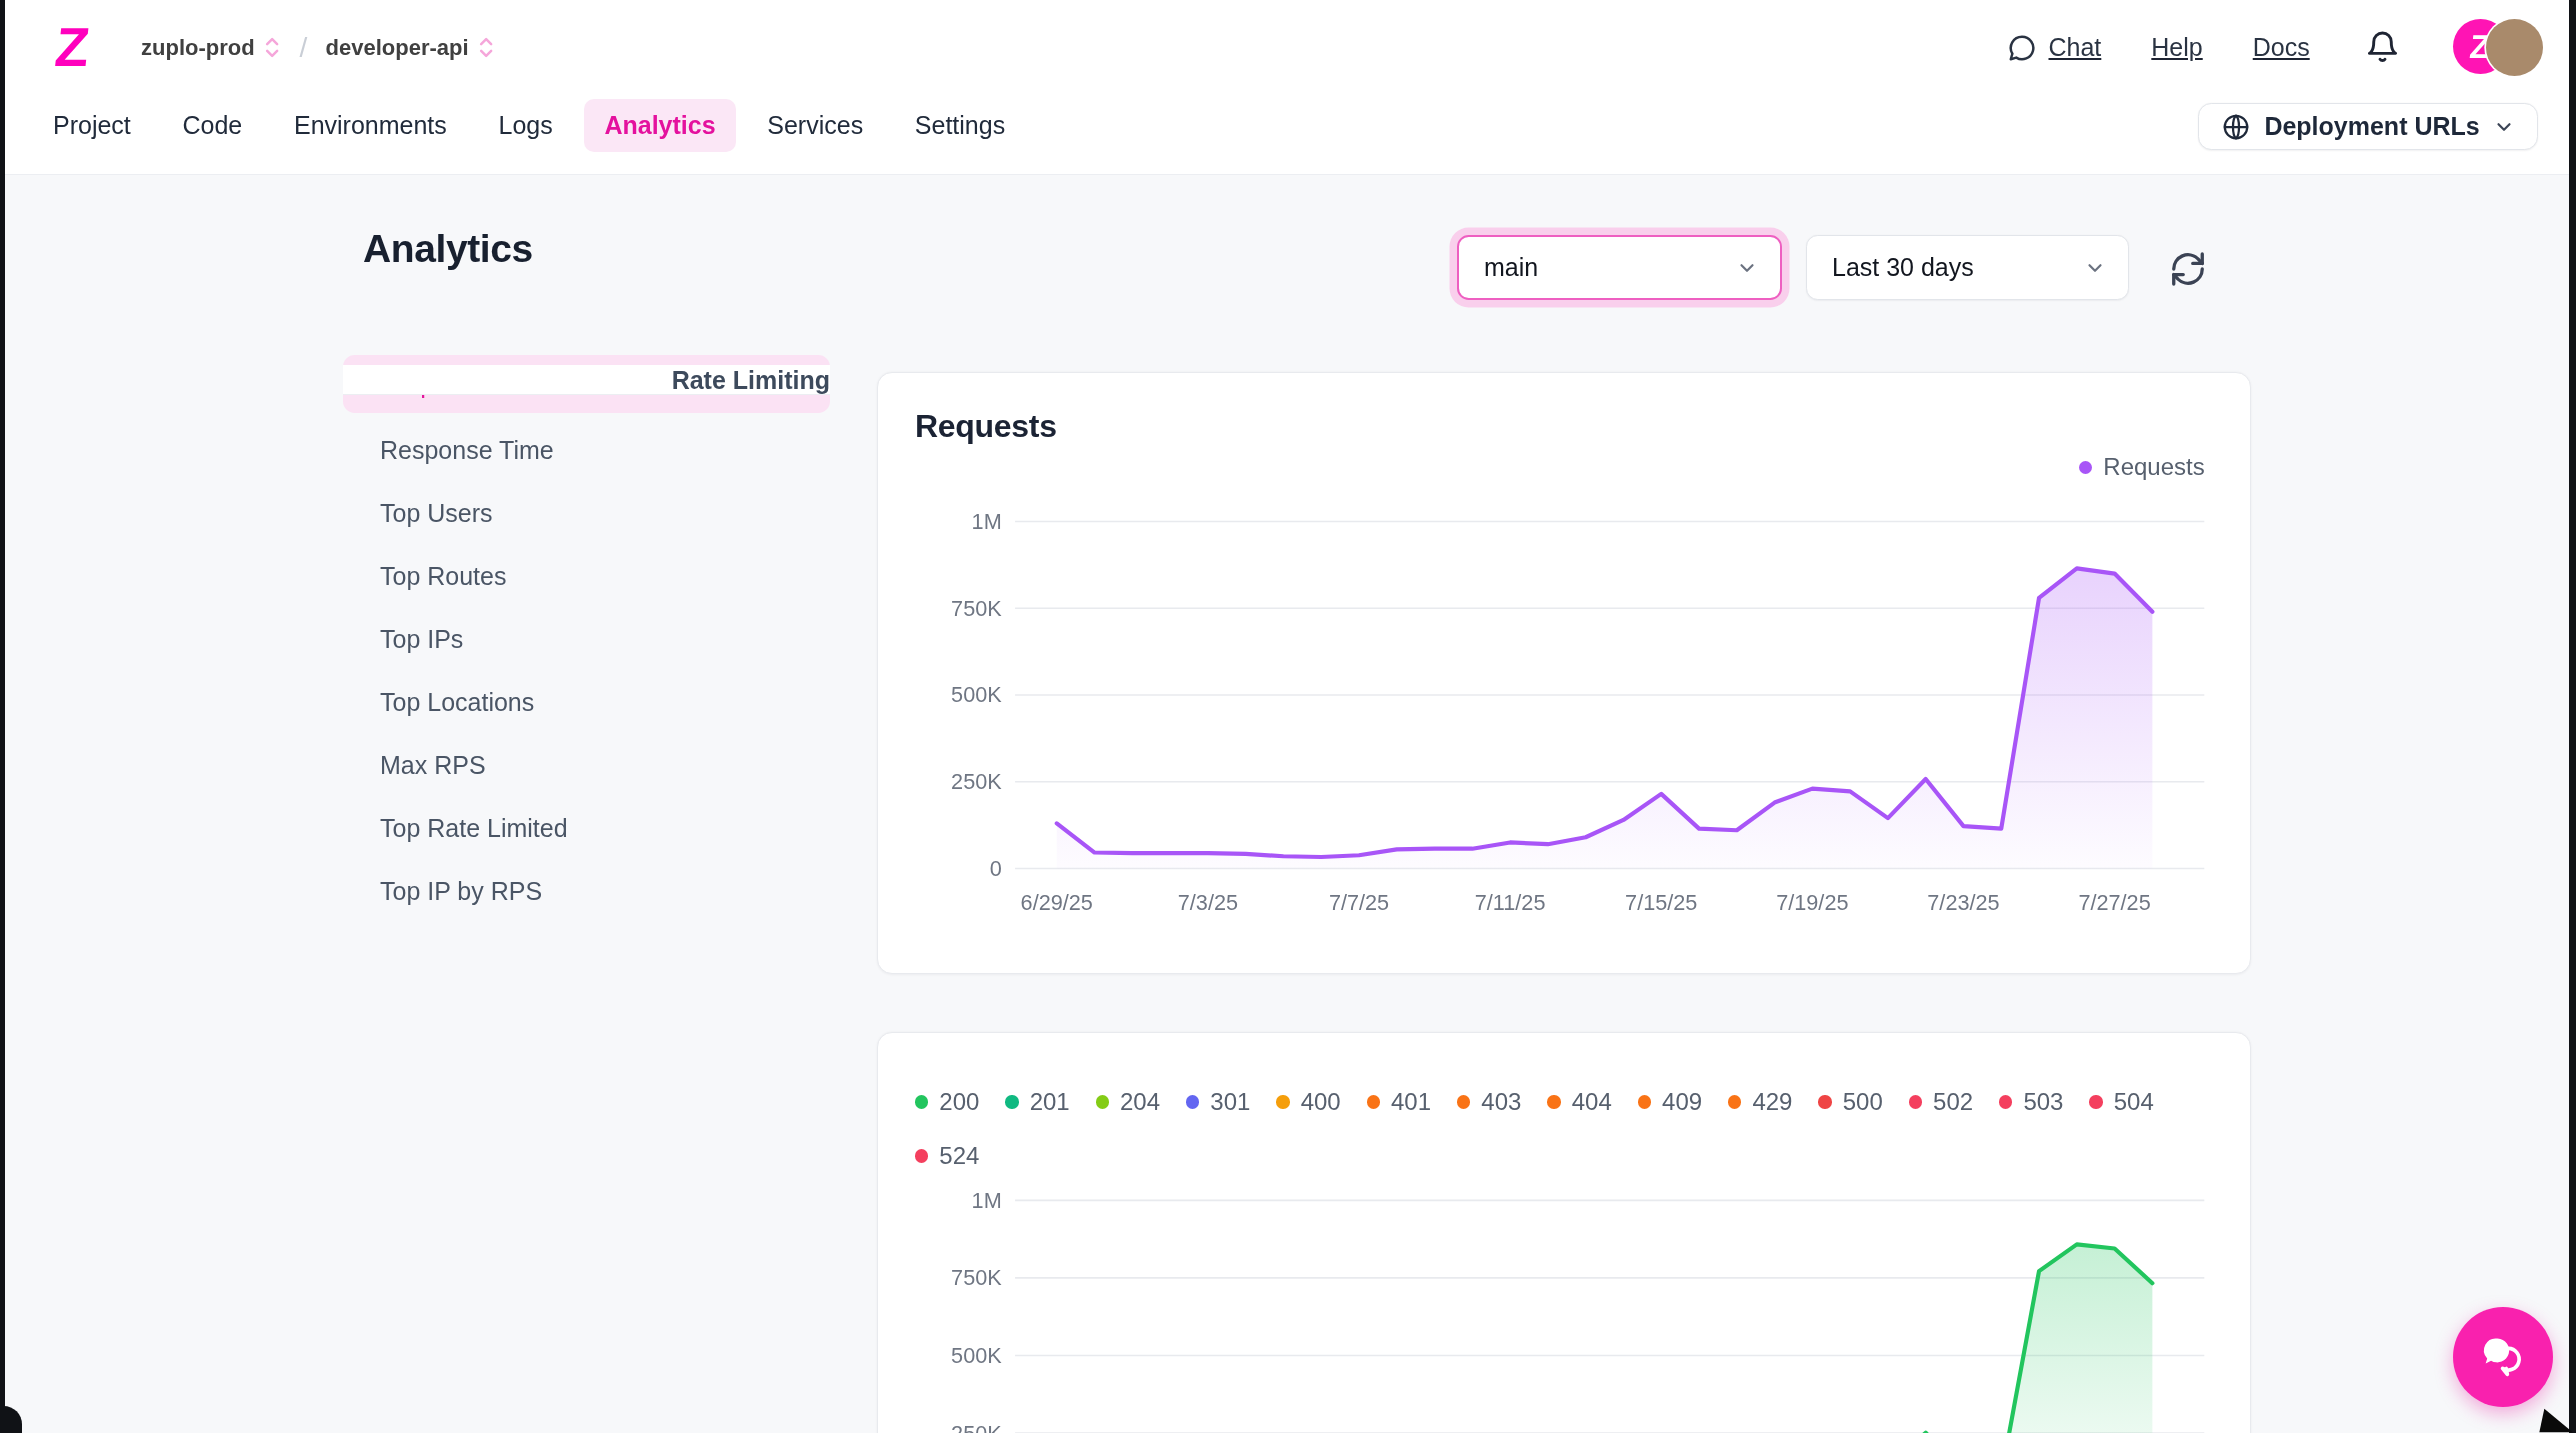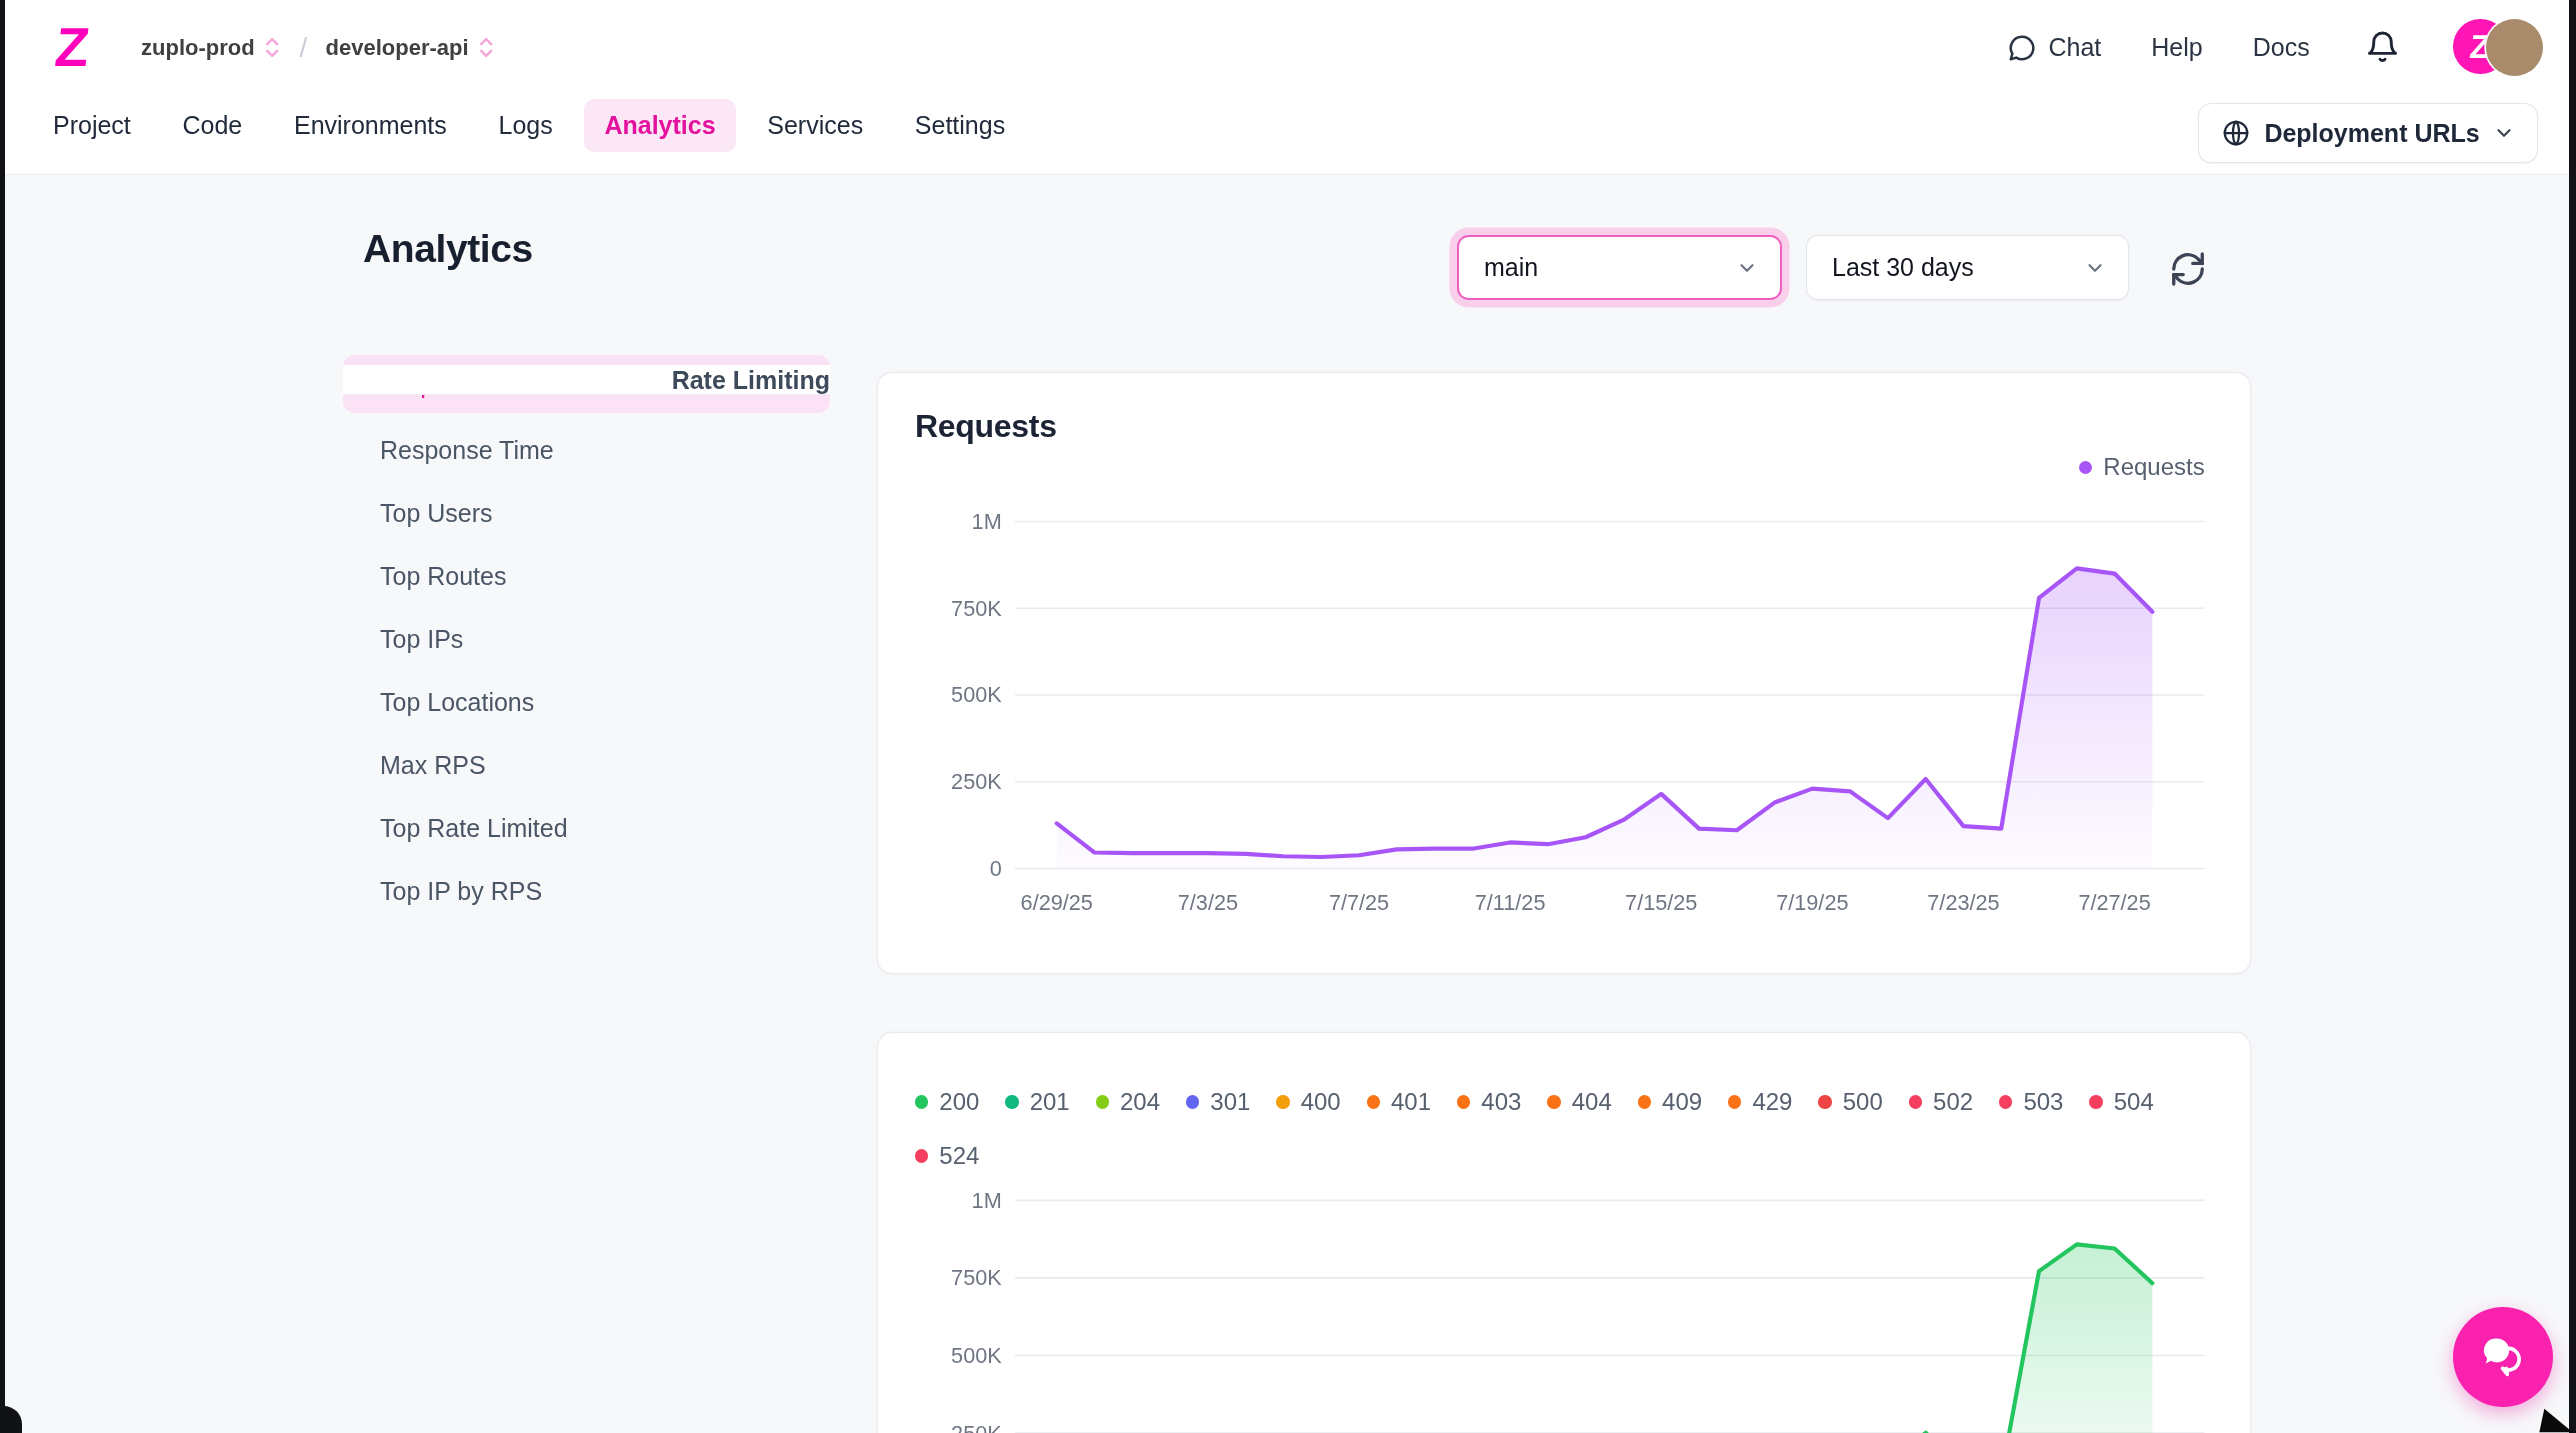--- a/index.html
+++ b/index.html
@@ -17,39 +17,39 @@
 
   
   .header { position:absolute; top:0; left:0; right:0; height:175px; background:#ffffff; border-bottom:1.7px solid #eceef2; z-index:10; }
   .header-row1 { height:95px; display:flex; align-items:center; padding:0 33px 0 43px; }
   .logo-z { width:55px; height:55px; display:flex; align-items:center; justify-content:center;
             font-weight:900; font-size:55px; line-height:1; color:#ff00bd; transform:skewX(-6deg); letter-spacing:-3.3px; }
   .breadcrumb { display:flex; align-items:center; margin-left:43px; gap:13.3px; }
   .crumb { display:flex; align-items:center; gap:8.3px; cursor:pointer; }
   .crumb-label { color:#404040; font-weight:700; font-size:22px; }
   .crumb-sep { color:#c9ced6; font-size:28px; font-weight:400; padding:0 5px; }
-  .header-actions { margin-left:auto; display:flex; gap:50px; }
+  .header-actions { margin-left:auto; display:flex; gap:50px;text-decoration:underline; }
   .action-link { display:flex; align-items:center; gap:11.7px; font-size:25px; font-weight:500; color:#2a3342; cursor:pointer; }
   .bell-btn { display:flex; align-items:center; margin-left:5px; cursor:pointer; }
   .avatar-group { position:relative; width:90px; height:57px; margin-left:3.3px; cursor:pointer; }
   .avatar-org { position:absolute; left:0; top:0; width:55px; height:55px; border-radius:50%; background:#ff14b4;
                 color:#fff; font-weight:900; font-size:33px; display:flex; align-items:center; justify-content:center;
                 transform-origin:center; }
   .avatar-org span { transform:skewX(-6deg); }
   .avatar-user { position:absolute; left:33px; top:0; width:57px; height:57px; border-radius:50%;
                  background:
                    radial-gradient(circle at 50% 26%, #f3f3f0 0 14%, rgba(0,0,0,0) 15%),
                    linear-gradient(180deg,#8ac2e4 0%,#79b1d3 32%,#a8createdbe 40%,#a98a6b 52%,#c7b0bd 76%,#ddcfd8 100%);
                  background-color:#a98a6b; box-shadow:0 0 0 1.7px #ffffff; }
 
   .header-row2 { height:78px; display:flex; align-items:center; padding:0 38px 17px 33px; position:relative; }
   .tabs { display:flex; align-items:center; gap:11.7px; }
   .tab { font-size:25px; font-weight:500; color:#212b3b; padding:11.7px 20px; border-radius:10px; cursor:pointer; white-space:nowrap; }
   .tab.active { background:#fbe7f6; color:#e4119e; font-weight:600; }
-  .deploy-btn { position:absolute; right:38px; top:8.3px; height:60px; display:flex; align-items:center; gap:13.3px;
+  .deploy-btn { position:absolute; right:38px; top:8.3px; height:47px; display:flex; align-items:center; gap:13.3px;
                 background:#fff; border:1.7px solid #e2e5ea; border-radius:13.3px; padding:0 22px;
                 box-shadow:0 0.8px 1.7px rgba(16,24,40,.06); cursor:pointer; }
   .deploy-label { font-size:25px; font-weight:600; color:#1e2839; }
 
   
   .page-title { position:absolute; left:363px; top:227px; font-size:39px; font-weight:700; color:#18202f; letter-spacing:-0.4px; z-index:5; }
   .select-box { position:absolute; height:65px; background:#fff; border-radius:11.7px; display:flex; align-items:center;
                 justify-content:space-between; padding:0 22px 0 25px; font-size:25px; color:#12161f; cursor:pointer; z-index:5; }
   .select-branch { left:1457px; top:235px; width:325px; border:2.5px solid #ee5fc1; box-shadow:0 0 0 7.5px #f9cfec; }
   .select-range  { left:1806px; top:235px; width:323px; border:1.7px solid #e2e5ea; box-shadow:0 0.8px 1.7px rgba(16,24,40,.05); }

